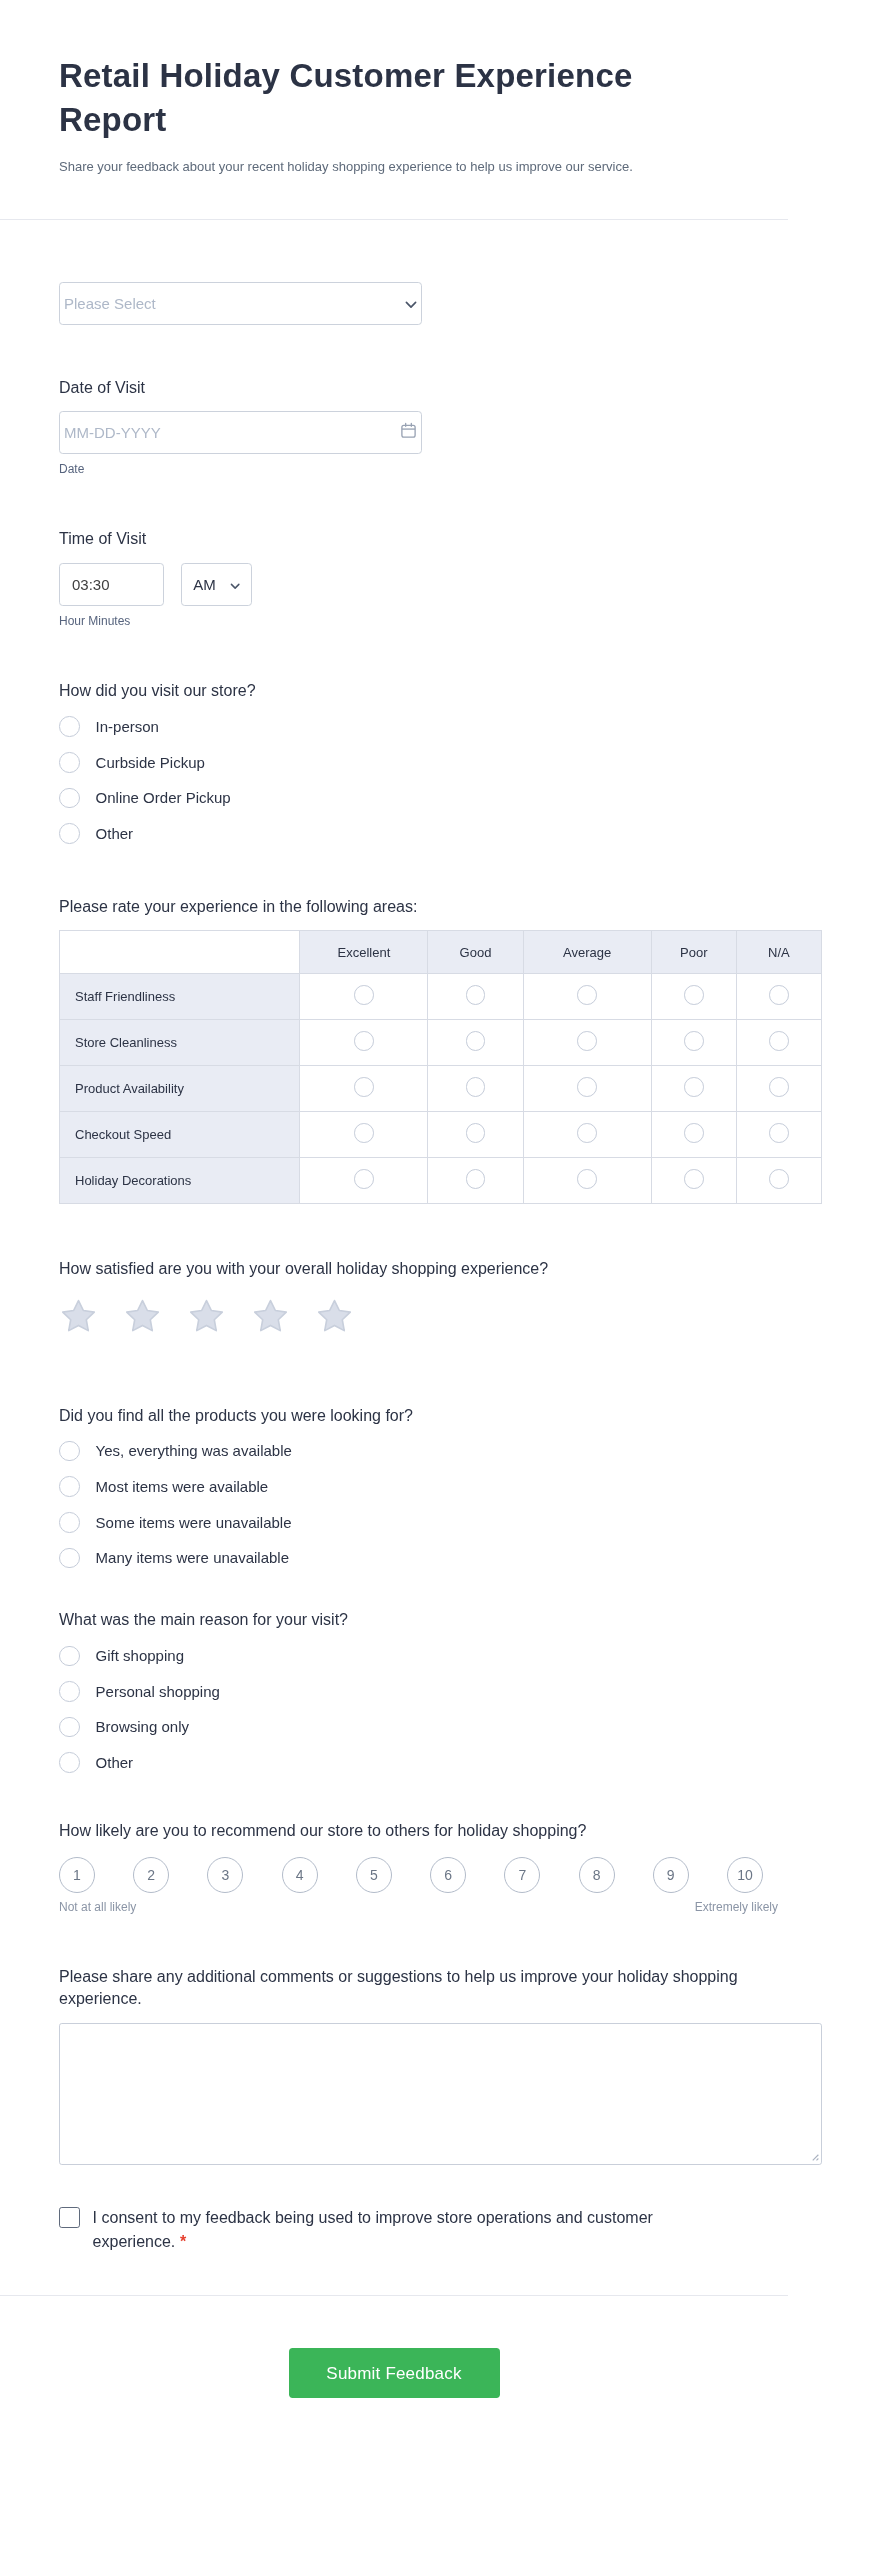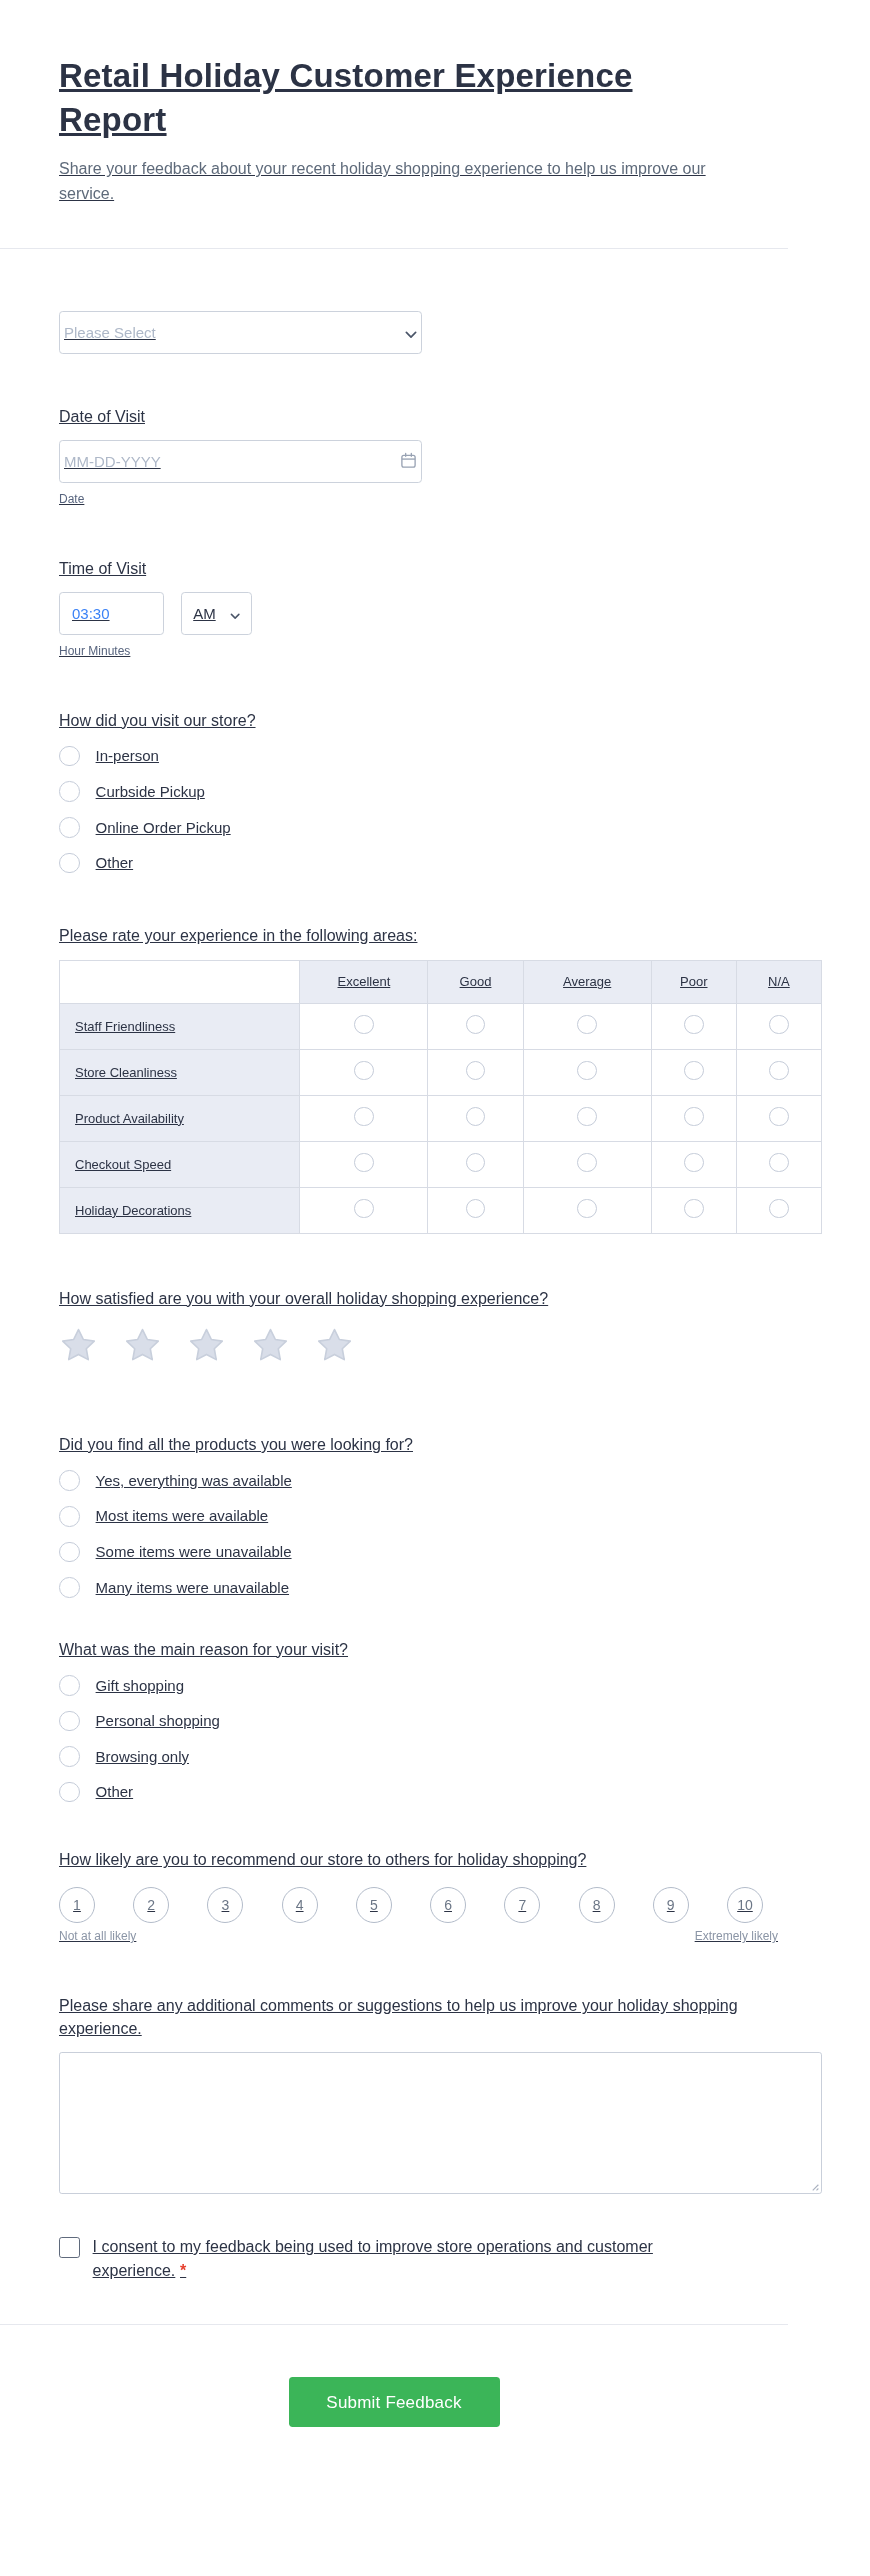--- a/index.html
+++ b/index.html
@@ -2,30 +2,30 @@
 <html style="font-size:15px"><head>
 <meta charset="utf-8">
 <style>
   * { margin:0; padding:0; box-sizing:border-box; }
   html,body { background:#ffffff; }
   body {
     width:870px;
     font-family:"Liberation Sans","DejaVu Sans",sans-serif;
     color:#2c3345;
   }
-  .page { width:788px; min-height:2576px; background:#fff;text-decoration:underline; }
+  .page { width:788px; min-height:2576px; background:#fff; }
 
   
   .form-header { padding:54px 56px 41px 59px; }
   .form-title {
     font-size:33px; font-weight:700; line-height:1.34; color:#2c3345;
     max-width:655px; margin-bottom:15px; letter-spacing:0.2px;
   }
   .form-subtitle {
-    font-size:16px; line-height:1.55; color:#5e6a7a; max-width:683px;
+    font-size:13px; line-height:1.55; color:#5e6a7a; max-width:683px;
   }
   hr.divider { border:none; border-top:0.9px solid #e6e8ee; width:100%; }
 
   
   .form-body { padding:62px 49px 0 59px; }
   .q { margin-bottom:52px; }
   .q-label {
     display:block; font-size:16px; font-weight:500; color:#2c3345;
     margin-bottom:12px; line-height:1.4; max-width:763px;
   }
@@ -40,21 +40,21 @@
   }
   .placeholder-text { color:#aeb8c8; font-size:15px; }
   .input-wrap input {
     border:none; outline:none; flex:1; font-size:15px; color:#2c3345;
     font-family:inherit; background:transparent; min-width:0;
   }
   .input-wrap input::placeholder { color:#aeb8c8; }
   .time-row { display:flex; align-items:center; gap:17px; }
   .time-input {
     width:105px; height:43px; border:0.9px solid #ccd2dc; border-radius:3.7px;
-    padding:0 12px; font-size:15px; color:#3b82f6; font-family:inherit; outline:none;
+    padding:0 12px; font-size:15px; color:#404040; font-family:inherit; outline:none;
   }
   .ampm-select {
     width:71px; height:43px; border:0.9px solid #ccd2dc; border-radius:3.7px;
     display:flex; align-items:center; justify-content:space-between;
     padding:0 11.2px; background:#fff; cursor:pointer;
   }
   .ampm-select .sel-value { font-size:15px; color:#2c3345; }
 
   
   .option-row { display:flex; align-items:center; gap:16px; margin-bottom:15px; cursor:pointer; }

